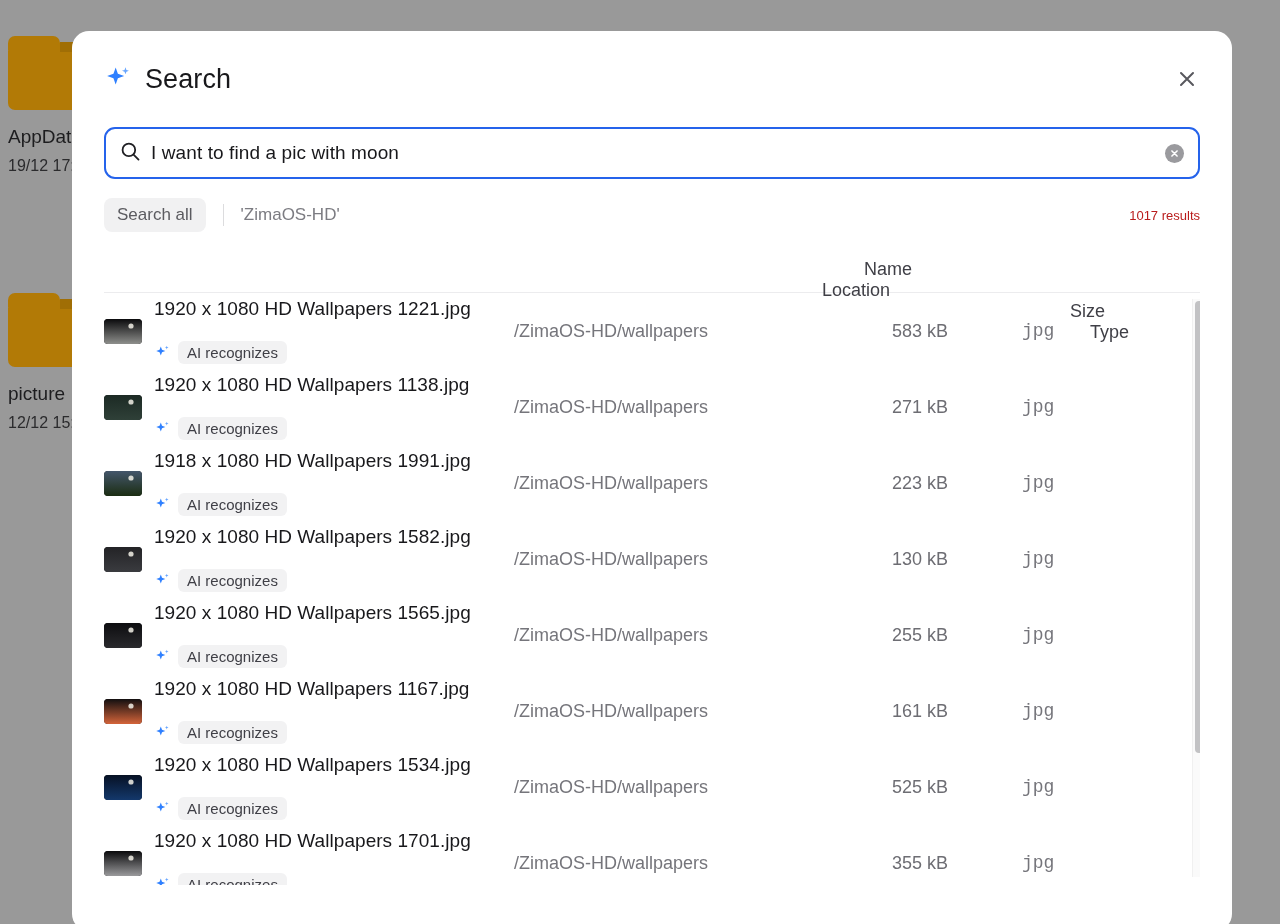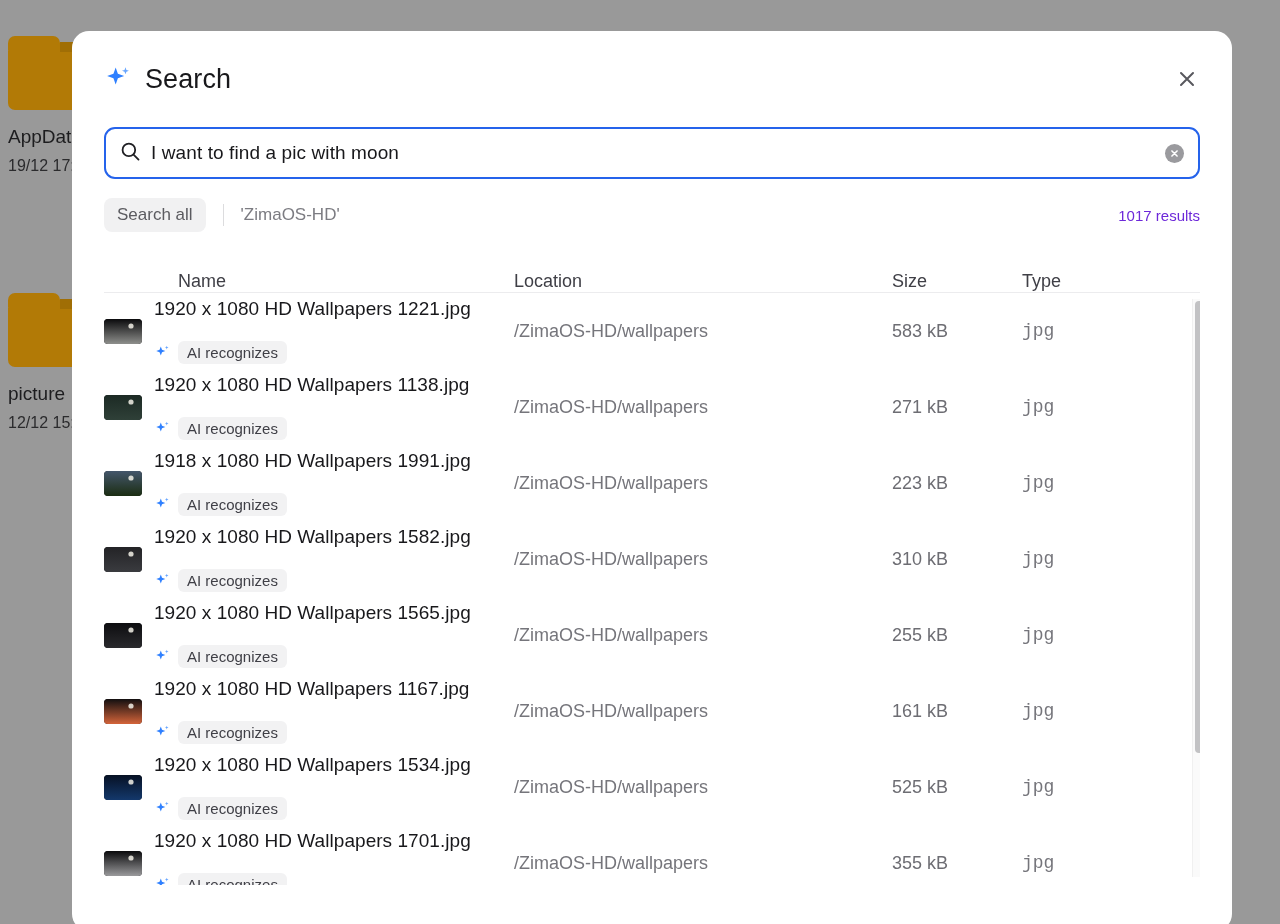--- a/index.html
+++ b/index.html
@@ -120,29 +120,30 @@
     font-family: Liberation Sans, sans-serif;
   }
   .chip-divider {
     width: 1px; height: 22px;
     background: #dcdcde;
     margin: 0 17px;
   }
   .scope-text { font-size: 17px; color: #7c7c82; }
   .results-count {
     margin-left: auto;
-    font-size: 15px; color: #6d28d9;
+    font-size: 13px; color: #b91c1c;
   }
 
   
   .table-head {
     margin: 27px 32px 0 32px;
     display: flex; align-items: flex-end;
     height: 34px;
     border-bottom: 1px solid #ececee;
+    flex-direction: column;
   }
   .col-name     { width: 410px; padding-left: 74px; }
   .col-location { width: 378px; }
   .col-size     { width: 130px; }
   .col-type     { width: 110px; }
   .table-head span { font-size: 18px; color: #3f3f46; }
 
   .table-body {
     position: relative;
     margin-left: 32px;
@@ -388,21 +389,21 @@
                   <svg class="sparkle-sm" viewBox="0 0 24 24">
                     <path d="M9.6 3.4 L11.3 8.1 L16 9.8 L11.3 11.5 L9.6 16.2 L7.9 11.5 L3.2 9.8 L7.9 8.1 Z" fill="#2f80ff"></path>
                     <path d="M18 2.4 L18.7 4.3 L20.6 5.0 L18.7 5.7 L18 7.6 L17.3 5.7 L15.4 5.0 L17.3 4.3 Z" fill="#68a6ff"></path>
                   </svg>
                 </span>
                 <span class="ai-badge">AI recognizes</span>
               </span>
             </span>
           </div>
           <div class="cell-location">/ZimaOS-HD/wallpapers</div>
-          <div class="cell-size">310 kB</div>
+          <div class="cell-size">130 kB</div>
           <div class="cell-type">jpg</div>
         </div>
         <div class="row">
           <div class="cell-name">
             <span class="thumb">
               <svg width="38" height="25" viewBox="0 0 38 25">
                 <defs>
                   <linearGradient id="g4" x1="0" y1="0" x2="0" y2="1">
                     <stop offset="0%" stop-color="#0d0d10"></stop>
                     <stop offset="100%" stop-color="#2a2a2d"></stop>

